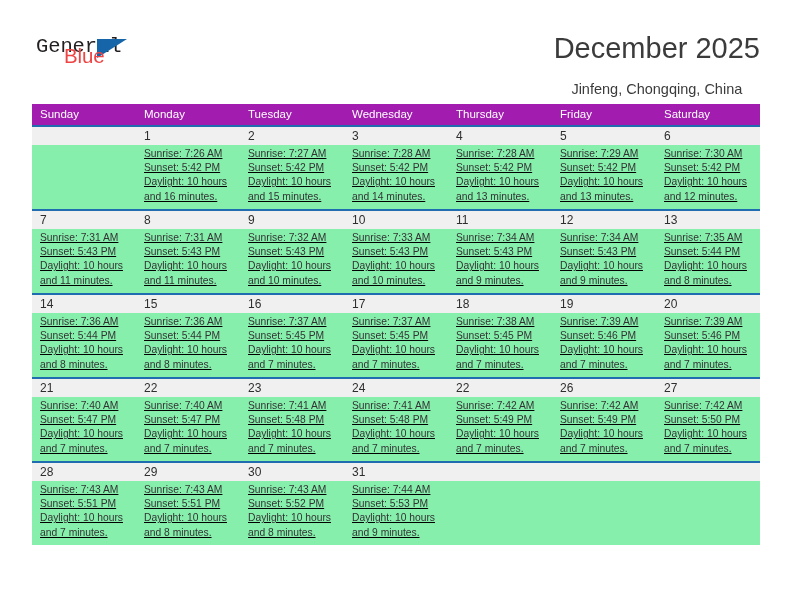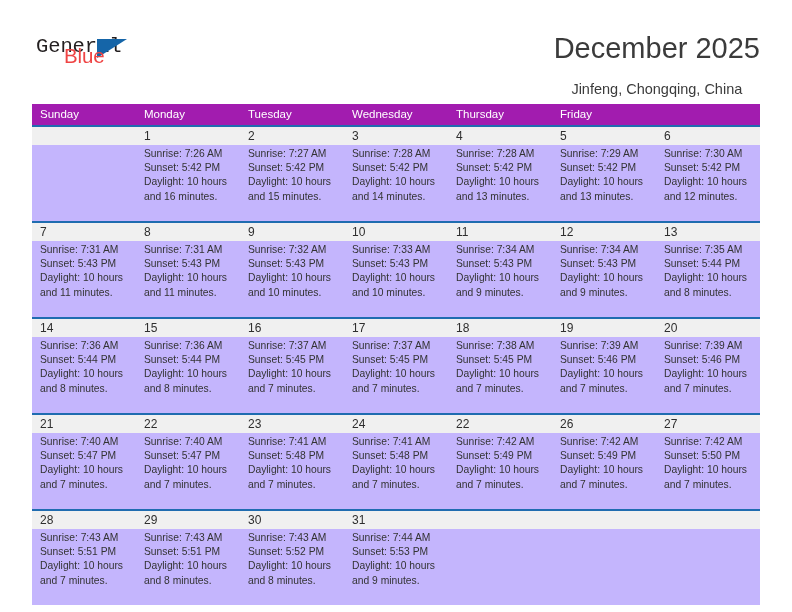--- a/index.html
+++ b/index.html
@@ -133,23 +133,24 @@
   .band-cell {
     width: 104px;
     box-sizing: border-box;
     padding-left: 8px;
     font-size: 12px;
     line-height: 18px;
     color: #2e2e2e;
   }
   .week-body {
     width: 728px;
-    height: 76px;
+    height: 64px;
     display: flex;
-    background: #c4b5fd;
+    background: #86efac;
+    text-decoration: underline;
   }
   .body-cell {
     width: 104px;
     box-sizing: border-box;
     padding: 2px 6px 0 8px;
   }
   .body-cell .line {
     font-size: 10.3px;
     line-height: 14.2px;
     color: #333333;
@@ -178,20 +179,21 @@
 
   <div class="calendar">
 
     <div class="dow-row">
       <div class="dow-cell">Sunday</div>
       <div class="dow-cell">Monday</div>
       <div class="dow-cell">Tuesday</div>
       <div class="dow-cell">Wednesday</div>
       <div class="dow-cell">Thursday</div>
       <div class="dow-cell">Friday</div>
+      <div class="dow-cell">Saturday</div>
     </div>
 
     <div class="week">
       <div class="week-rule"></div>
       <div class="week-band">
         <div class="band-cell"></div>
         <div class="band-cell">1</div>
         <div class="band-cell">2</div>
         <div class="band-cell">3</div>
         <div class="band-cell">4</div>

